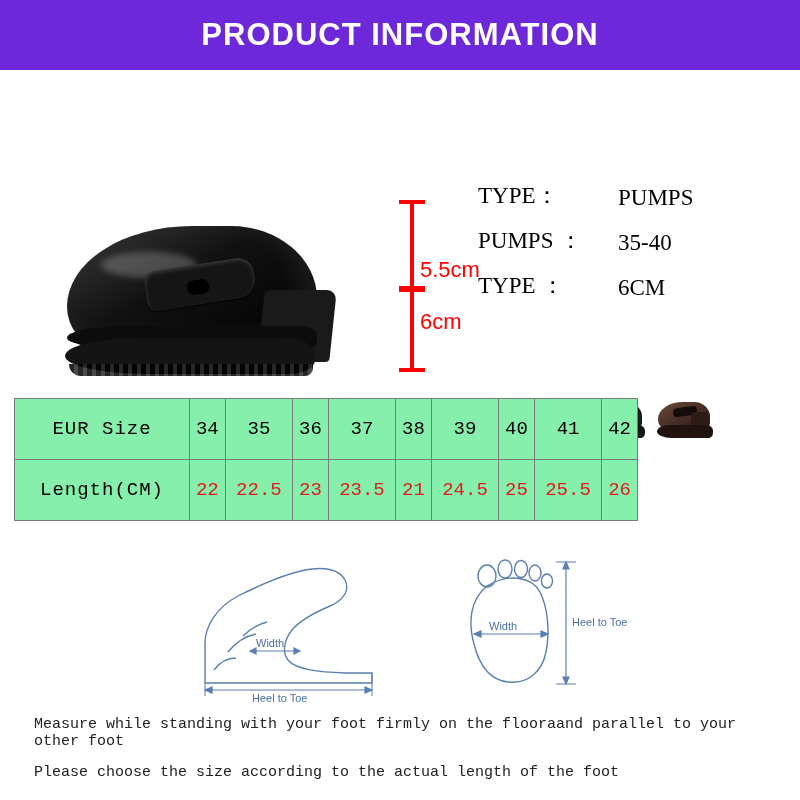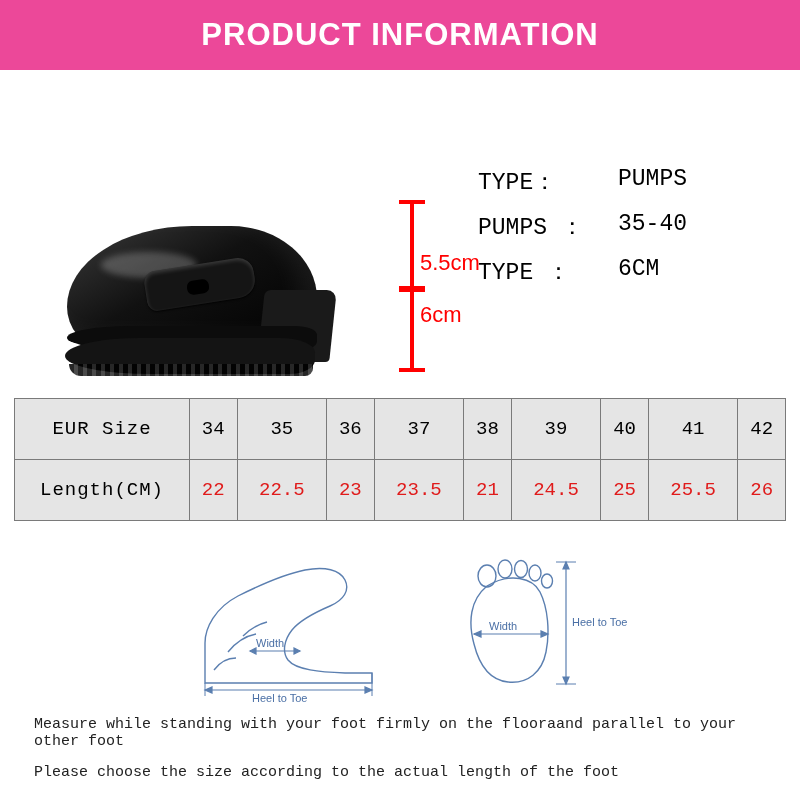--- a/index.html
+++ b/index.html
@@ -13,21 +13,21 @@
     font-family: "Liberation Sans", sans-serif;
     color: #000;
     position: relative;
     overflow: hidden;
   }
 
   
   .header-bar {
     width: 800px;
     height: 70px;
-    background: #ec4899;
+    background: #6d28d9;
     display: flex;
     align-items: center;
     justify-content: center;
   }
   .header-title {
     color: #ffffff;
     font-size: 31px;
     font-weight: bold;
     letter-spacing: 1px;
     font-family: "Liberation Sans", sans-serif;
@@ -144,35 +144,36 @@
     height: 4px;
     width: 26px;
     left: -11px;
   }
   .meas-label {
     position: absolute;
     color: #ff0000;
     font-size: 22px;
     font-family: "Liberation Sans", sans-serif;
     white-space: nowrap;
+    margin-top: 7px;
   }
 
   
   .specs {
     position: absolute;
     left: 478px;
     top: 96px;
     width: 320px;
   }
   .spec-row {
     display: flex;
-    align-items: flex-start;
+    align-items: flex-end;
     height: 45px;
     font-size: 23px;
-    font-family: Liberation Mono, monospace;
+    font-family: Liberation Serif, serif;
   }
   .spec-key { width: 140px; }
   .spec-val { }
   .spec-single { font-size: 23px; }
 
   .color-row {
     position: absolute;
     left: 478px;
     top: 318px;
     display: flex;
@@ -217,23 +218,23 @@
     background: rgba(0,0,0,.75);
     border-radius: 4px;
     transform: rotate(-8deg);
   }
 
   
   .size-table {
     position: absolute;
     left: 14px;
     top: 398px;
-    width: 772px;
+    width: 624px;
     border-collapse: collapse;
-    background: #e5e5e5;
+    background: #86efac;
     padding-left: 32px;
   }
   .size-table td {
     border: 1px solid #7a7a7a;
     height: 58px;
     text-align: center;
     font-size: 19px;
     font-family: "Liberation Mono", monospace;
   }
   .size-table td.rowhead {

